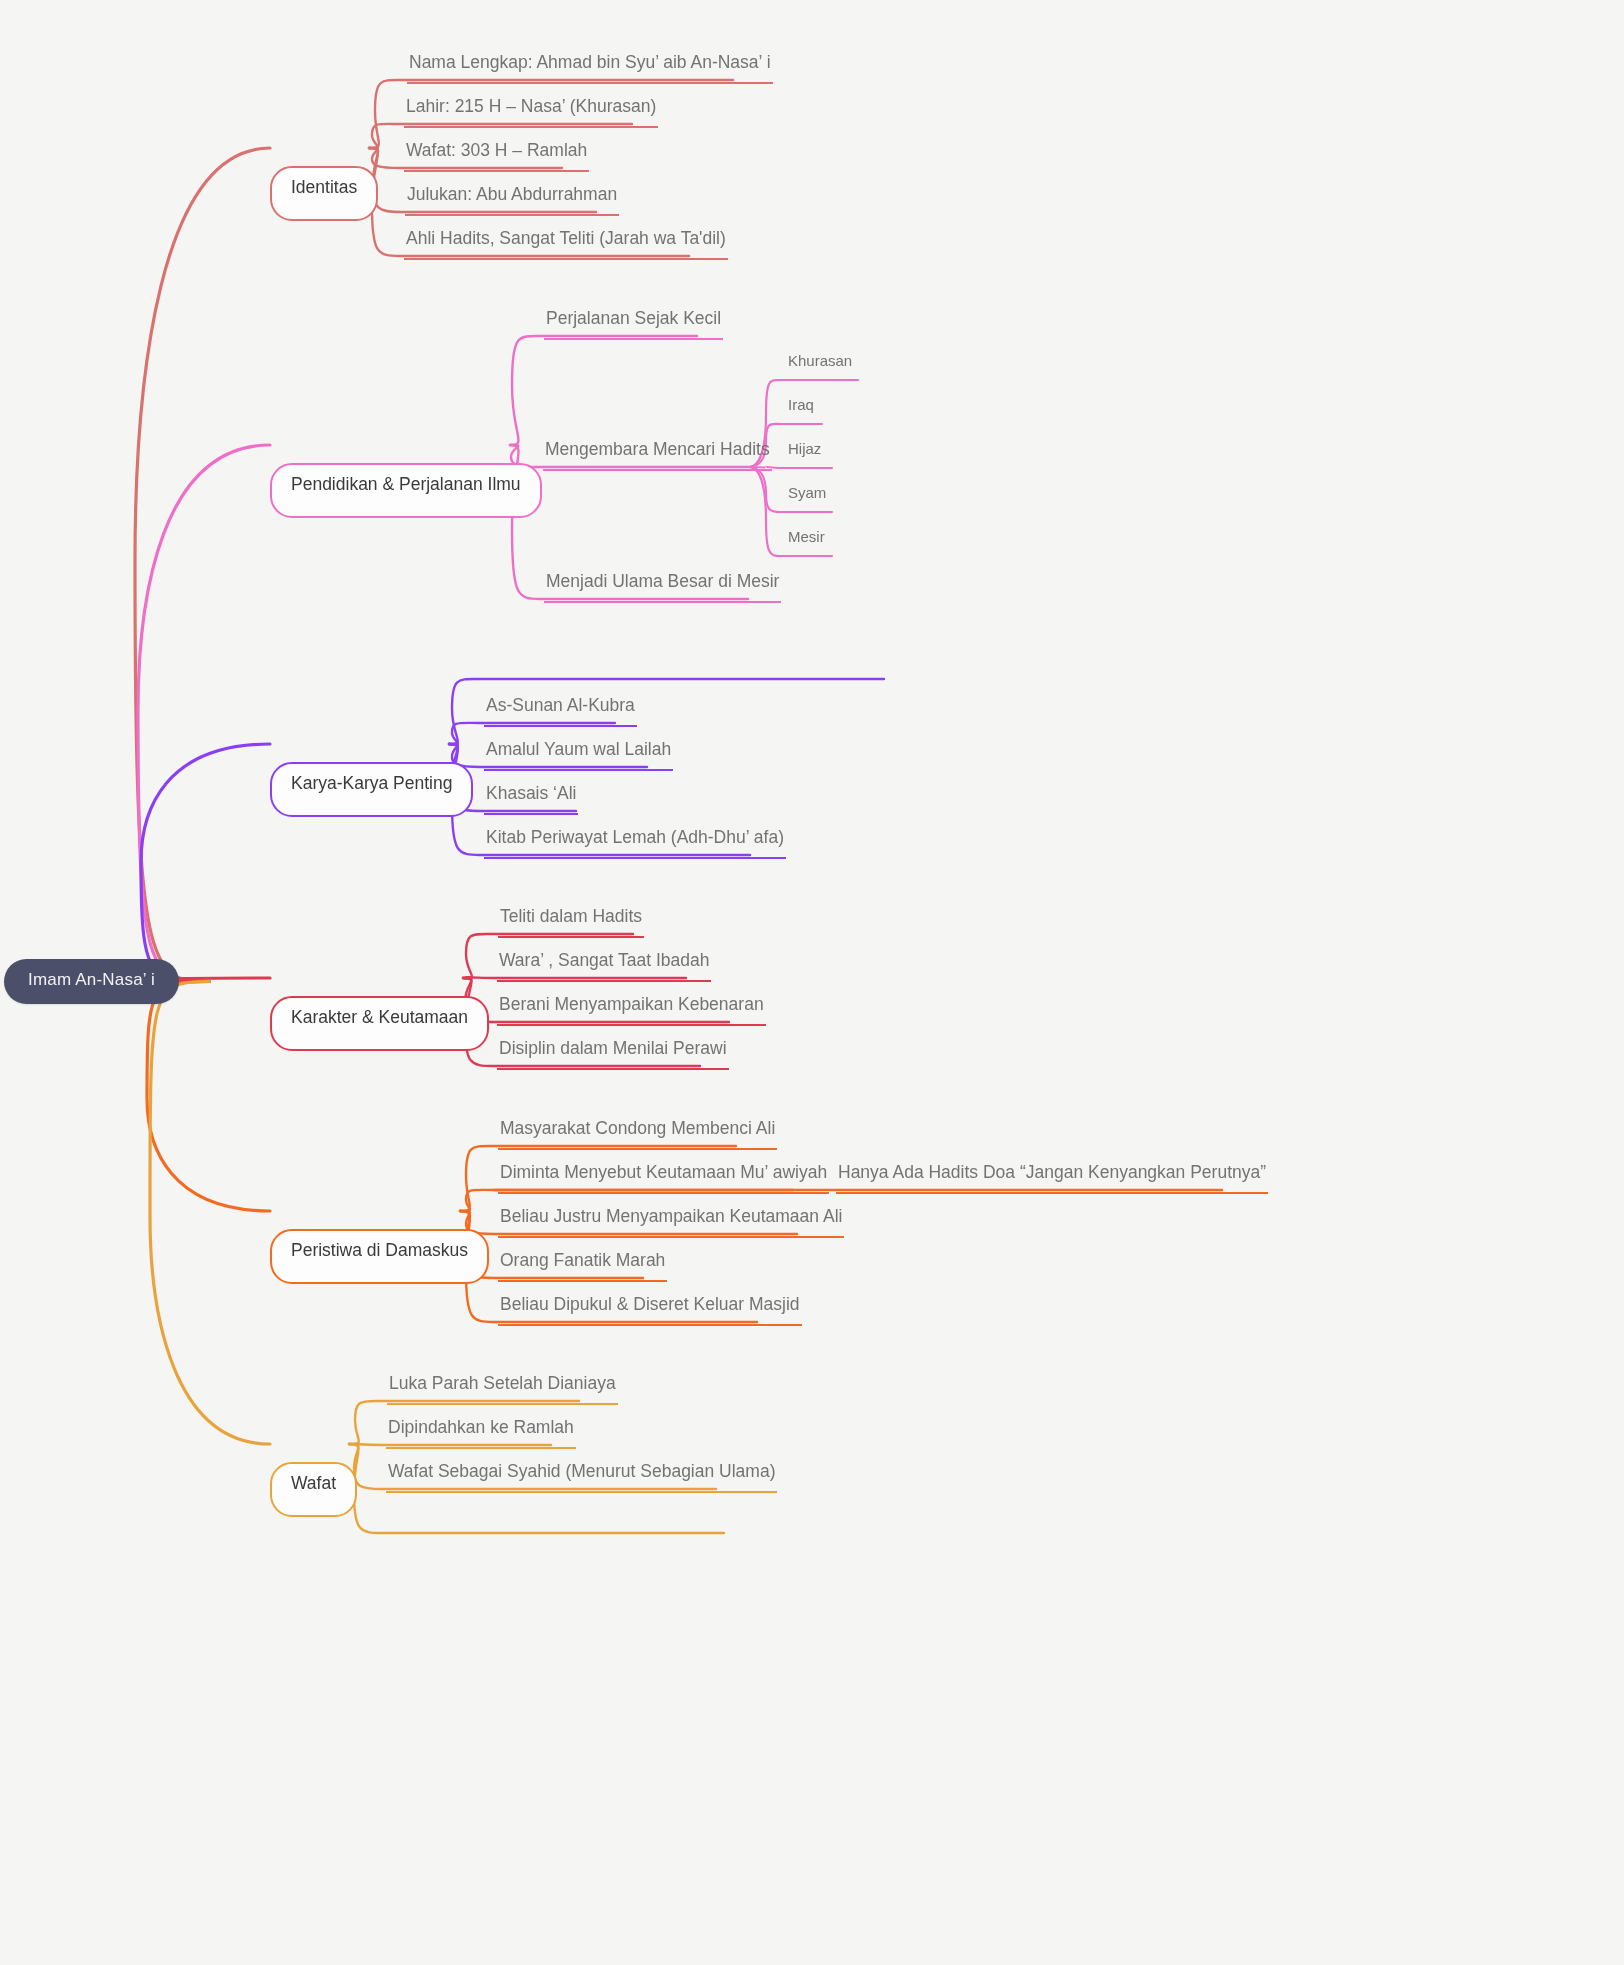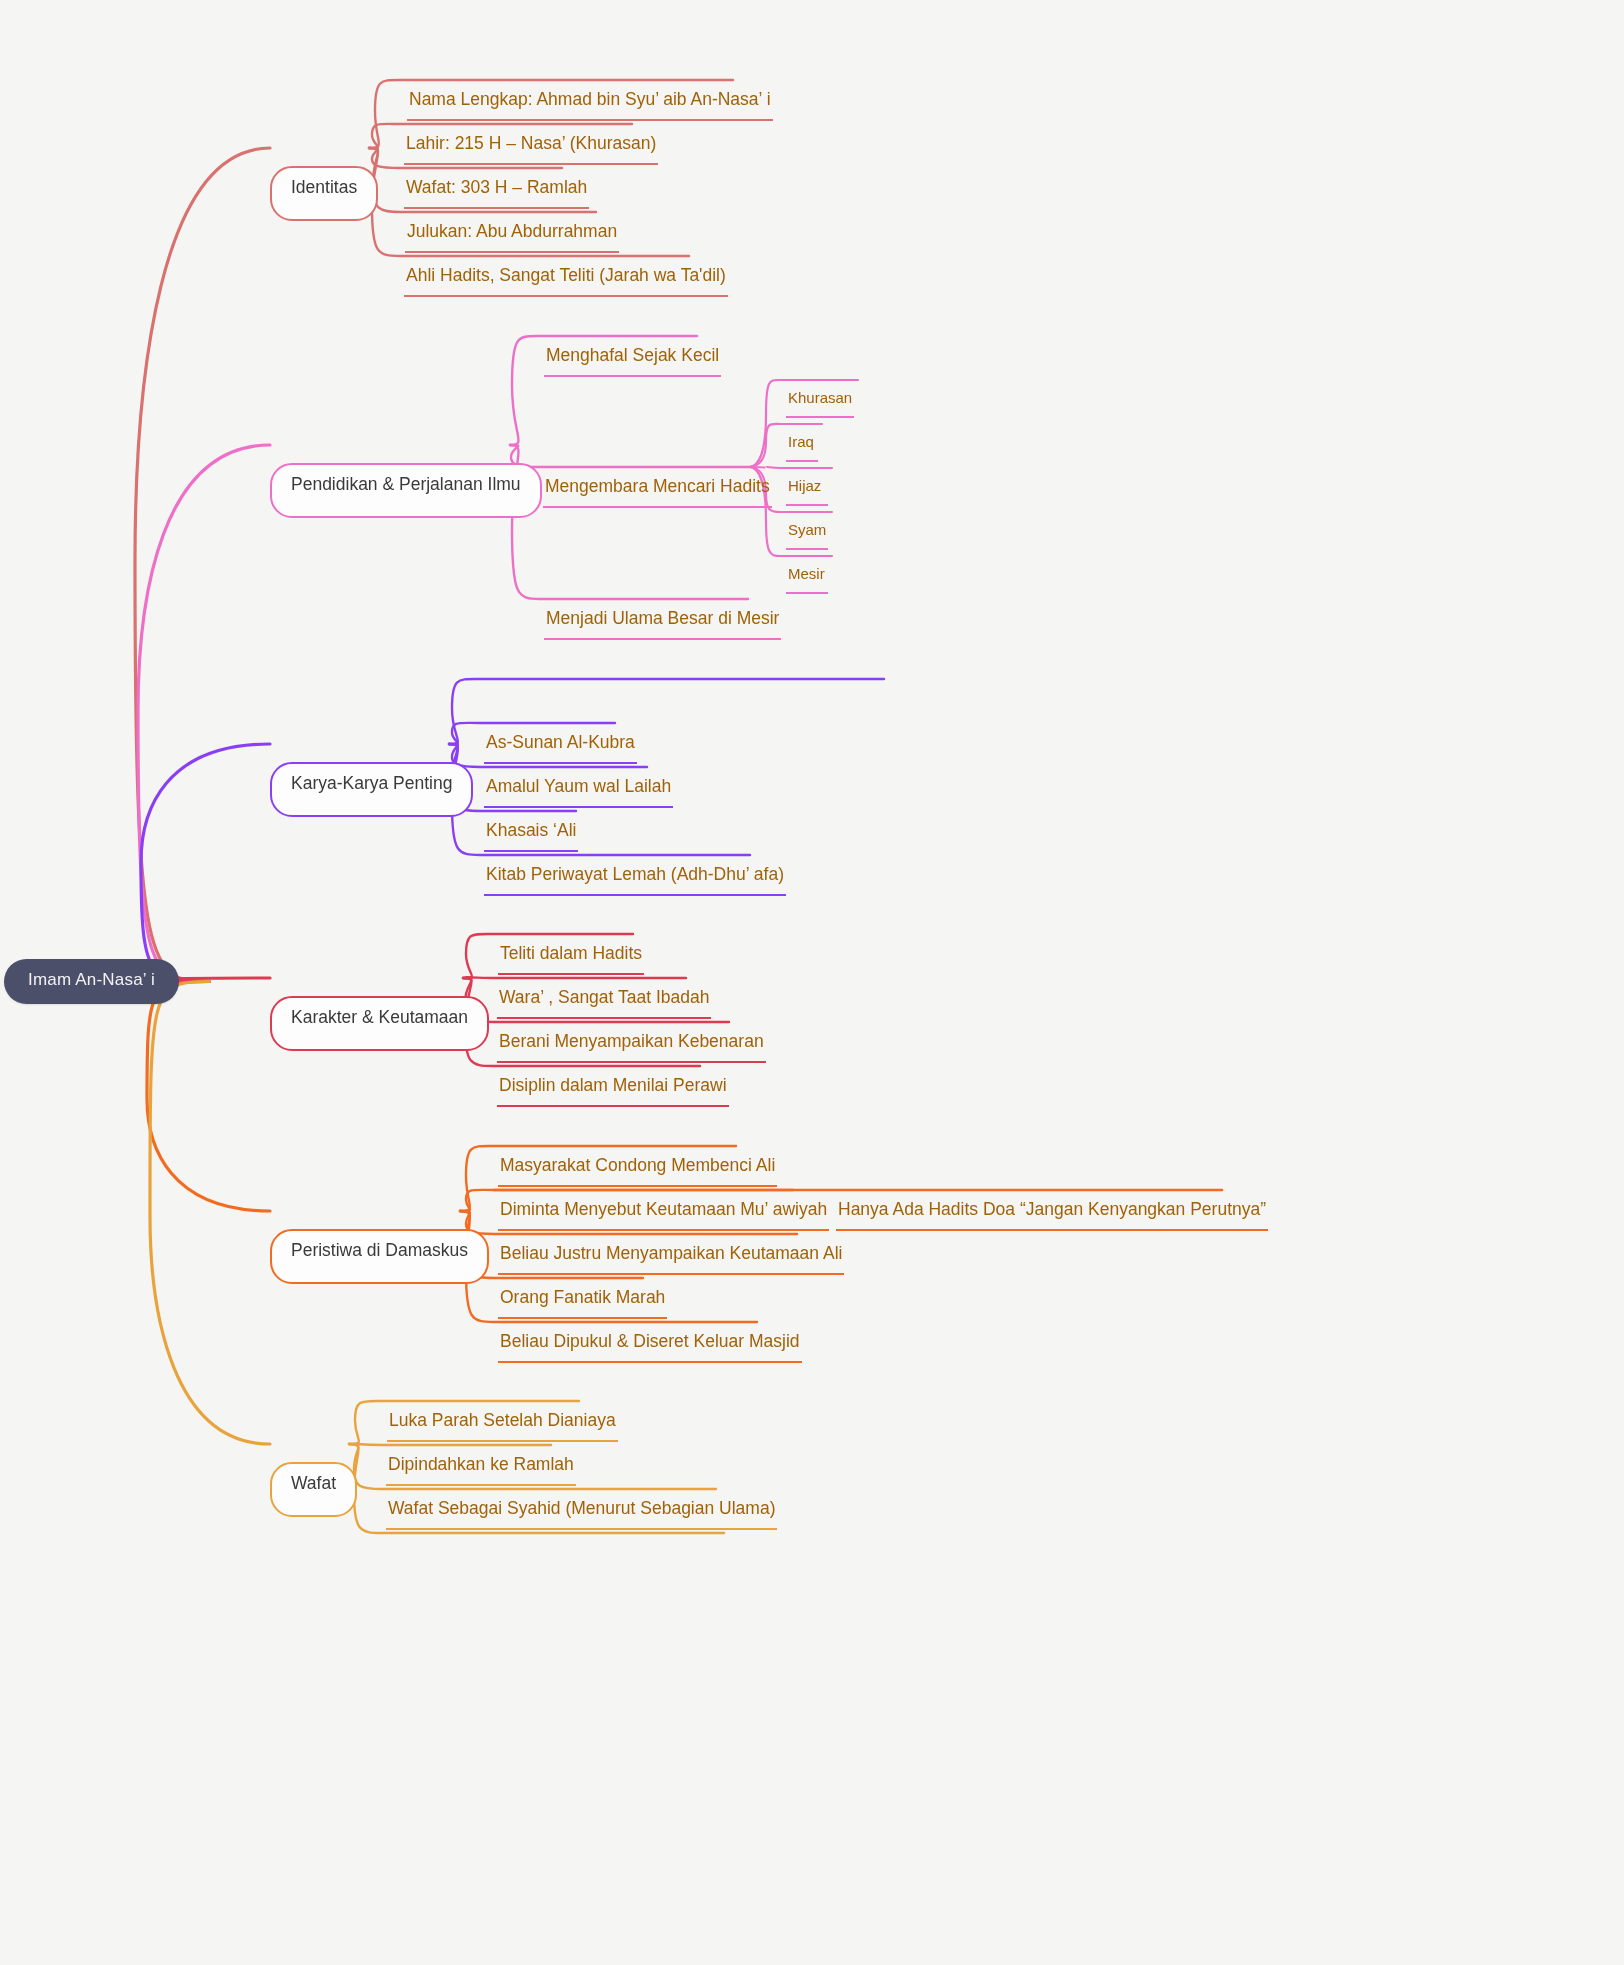--- a/index.html
+++ b/index.html
@@ -37,25 +37,24 @@
     padding: 9px 19px 22px 19px;
     font-size: 17.5px;
     color: #3a3a3a;
     line-height: 1.15;
     margin-top: 38px;
   }
 
   
   .leaf {
     font-size: 17.5px;
-    color: #a16207;
+    color: #737373;
     line-height: 1.2;
     padding: 0 2px 9px 2px;
     border-bottom: 2.4px solid #888;
-    margin-top: 37px;
   }
   .leaf.sub { font-size: 15px; }
 </style>
 </head>
 <body>
 
 <div id="canvas">
 
   <svg id="edges" viewBox="0 0 1624 1965" xmlns="http://www.w3.org/2000/svg">
       <path d="M 209 981.5 C 149 981.5, 135 974, 135 561 C 135 379.28000000000003, 159 148, 270 148" stroke="#d9716e" stroke-width="3.2" fill="none" stroke-linecap="round"></path>
@@ -101,21 +100,21 @@
   <div class="node root" id="n-root" style="left: 4px; top: 959px; background: rgb(75, 79, 105); color: rgb(242, 242, 245);">Imam An-Nasa’ i</div>
 
   <div class="node branch" id="b-identitas" style="left: 270px; top: 128px; border-color: rgb(217, 113, 110);">Identitas</div>
   <div class="node leaf" style="left: 407px; top: 52px; min-width: 322px; border-bottom-color: rgb(217, 113, 110);">Nama Lengkap: Ahmad bin Syu’ aib An-Nasa’ i</div>
   <div class="node leaf" style="left: 404px; top: 96px; min-width: 224px; border-bottom-color: rgb(217, 113, 110);">Lahir: 215 H – Nasa’  (Khurasan)</div>
   <div class="node leaf" style="left: 404px; top: 140px; min-width: 154px; border-bottom-color: rgb(217, 113, 110);">Wafat: 303 H – Ramlah</div>
   <div class="node leaf" style="left: 405px; top: 184px; min-width: 187px; border-bottom-color: rgb(217, 113, 110);">Julukan: Abu Abdurrahman</div>
   <div class="node leaf" style="left: 404px; top: 228px; min-width: 281px; border-bottom-color: rgb(217, 113, 110);">Ahli Hadits, Sangat Teliti (Jarah wa Ta'dil)</div>
 
   <div class="node branch" id="b-pendidikan" style="left: 270px; top: 425px; border-color: rgb(238, 111, 200);">Pendidikan &amp; Perjalanan Ilmu</div>
-  <div class="node leaf" style="left: 544px; top: 308px; min-width: 149px; border-bottom-color: rgb(238, 111, 200);">Menghafal Sejak Kecil</div>
+  <div class="node leaf" style="left: 544px; top: 308px; min-width: 149px; border-bottom-color: rgb(238, 111, 200);">Perjalanan Sejak Kecil</div>
   <div class="node leaf" style="left: 543px; top: 439px; min-width: 202px; border-bottom-color: rgb(238, 111, 200);">Mengembara Mencari Hadits</div>
   <div class="node leaf" style="left: 544px; top: 571px; min-width: 200px; border-bottom-color: rgb(238, 111, 200);">Menjadi Ulama Besar di Mesir</div>
 
   <div class="node leaf sub" style="left: 786px; top: 352px; min-width: 68px; border-bottom-color: rgb(238, 111, 200);">Khurasan</div>
   <div class="node leaf sub" style="left: 786px; top: 396px; min-width: 32px; border-bottom-color: rgb(238, 111, 200);">Iraq</div>
   <div class="node leaf sub" style="left: 786px; top: 440px; min-width: 42px; border-bottom-color: rgb(238, 111, 200);">Hijaz</div>
   <div class="node leaf sub" style="left: 786px; top: 484px; min-width: 42px; border-bottom-color: rgb(238, 111, 200);">Syam</div>
   <div class="node leaf sub" style="left: 786px; top: 528px; min-width: 42px; border-bottom-color: rgb(238, 111, 200);">Mesir</div>
 
   <div class="node branch" id="b-karya" style="left: 270px; top: 724px; border-color: rgb(139, 63, 245);">Karya-Karya Penting</div>

